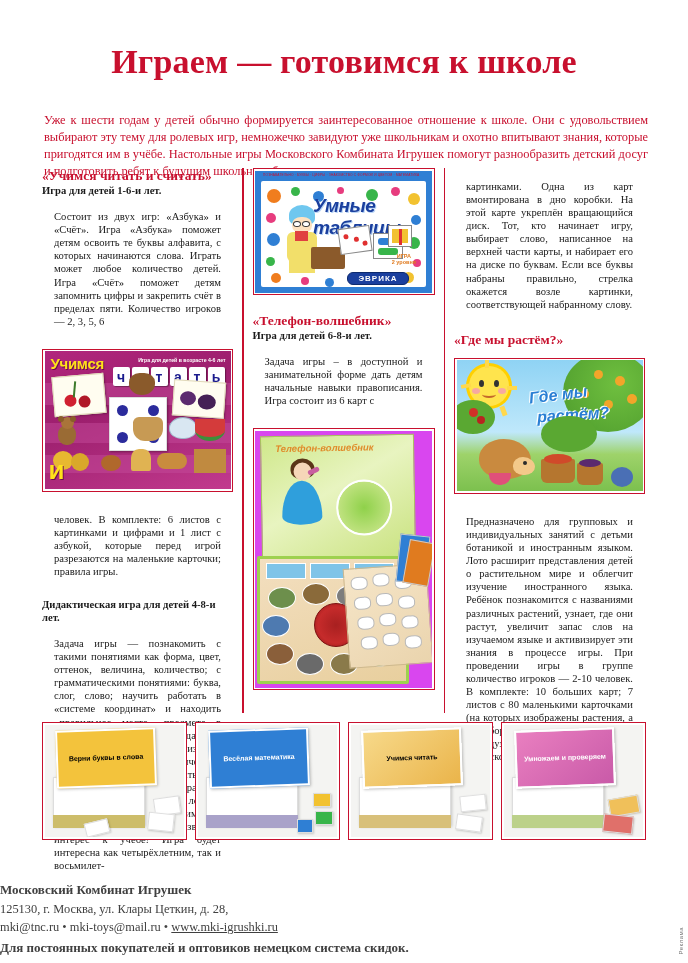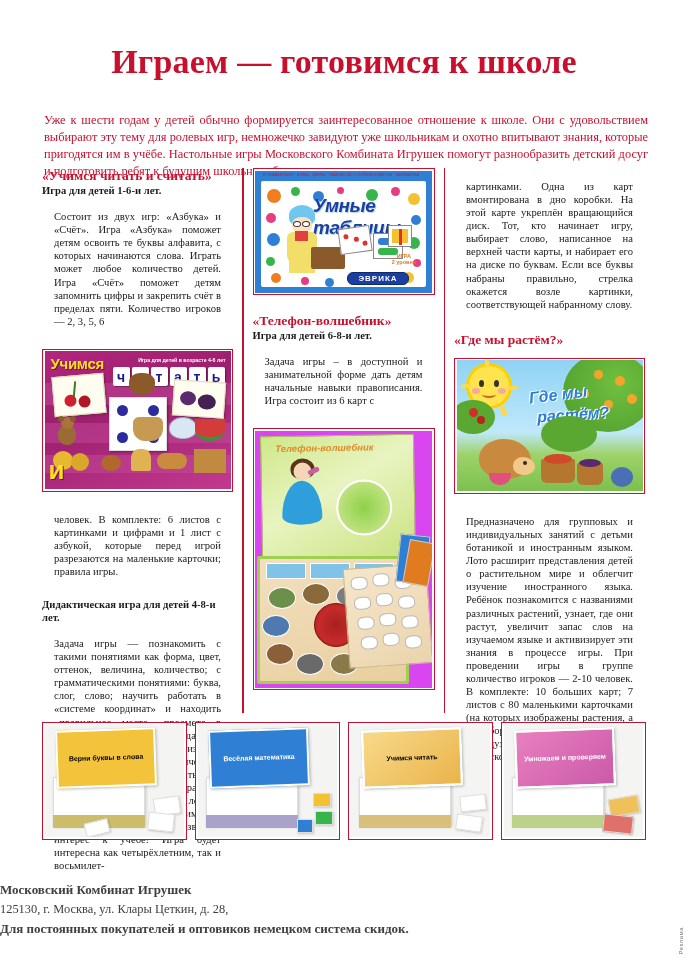--- a/index.html
+++ b/index.html
@@ -577,18 +577,25 @@
         <div class="gcard" style="right:4px;bottom:22px;width:30px;height:18px;background:#f0c05a;transform:rotate(-10deg);"></div>
         <div class="gcard" style="right:10px;bottom:4px;width:30px;height:18px;background:#e0706a;transform:rotate(6deg);"></div>
       </div>
     </div>
 
   </div>
 
   <div class="footer">
     <div class="f-name">Московский Комбинат Игрушек</div>
     <div class="f-addr">125130, г. Москва, ул. Клары Цеткин, д. 28,</div>
+    <div class="f-contacts">
+      <span>mki@tnc.ru</span>
+      <span>•</span>
+      <span>mki-toys@mail.ru</span>
+      <span>•</span>
+      <span class="u">www.mki-igrushki.ru</span>
+    </div>
     <div class="f-disc">Для постоянных покупателей и оптовиков немецком система скидок.</div>
   </div>
 
   <div class="rek">Реклама</div>
 
 </div>
 
 </body></html>

